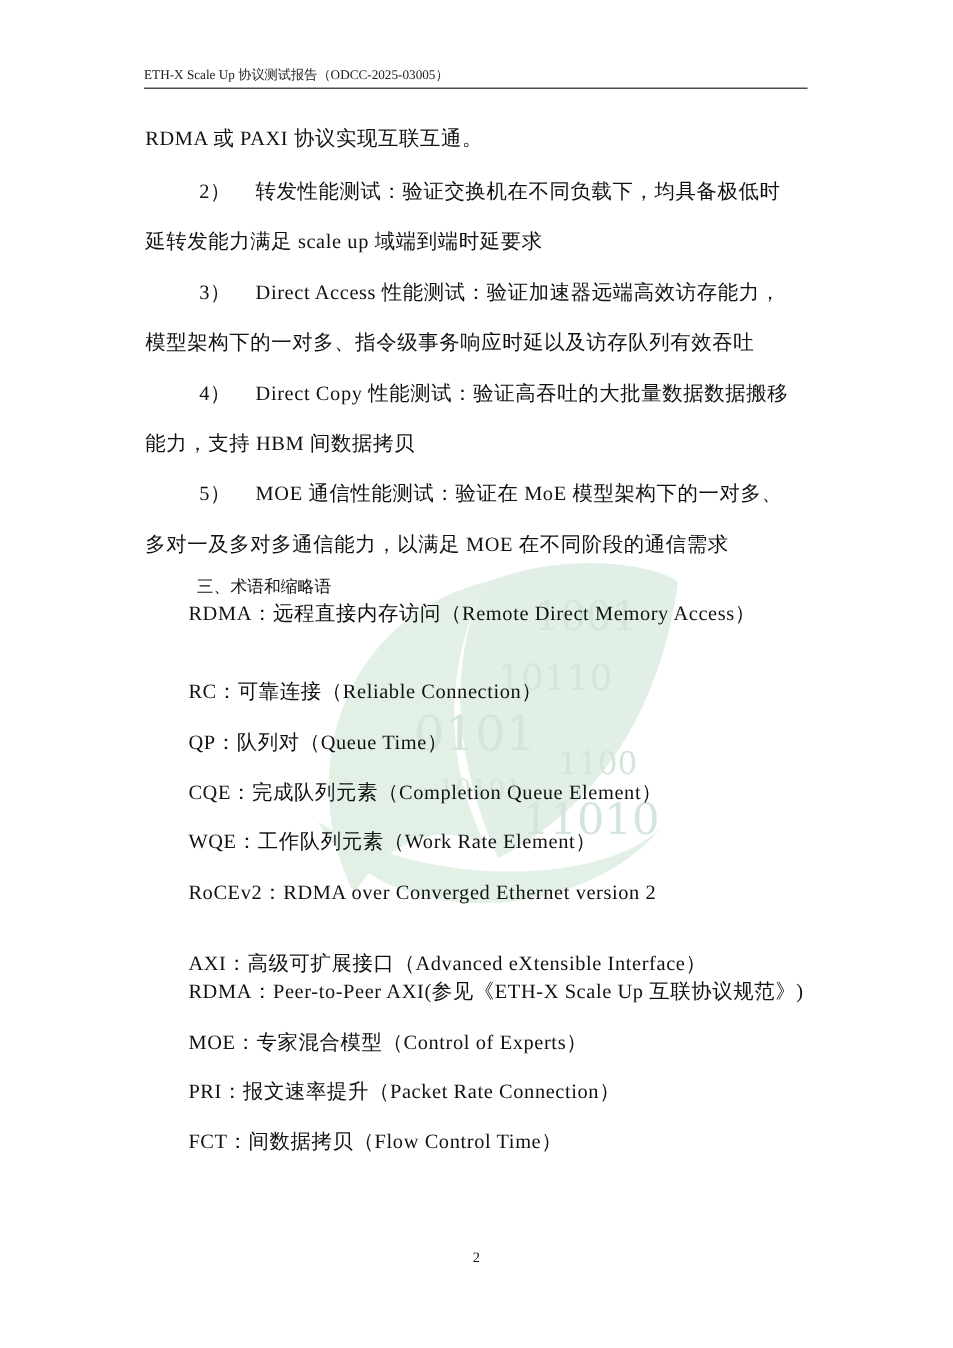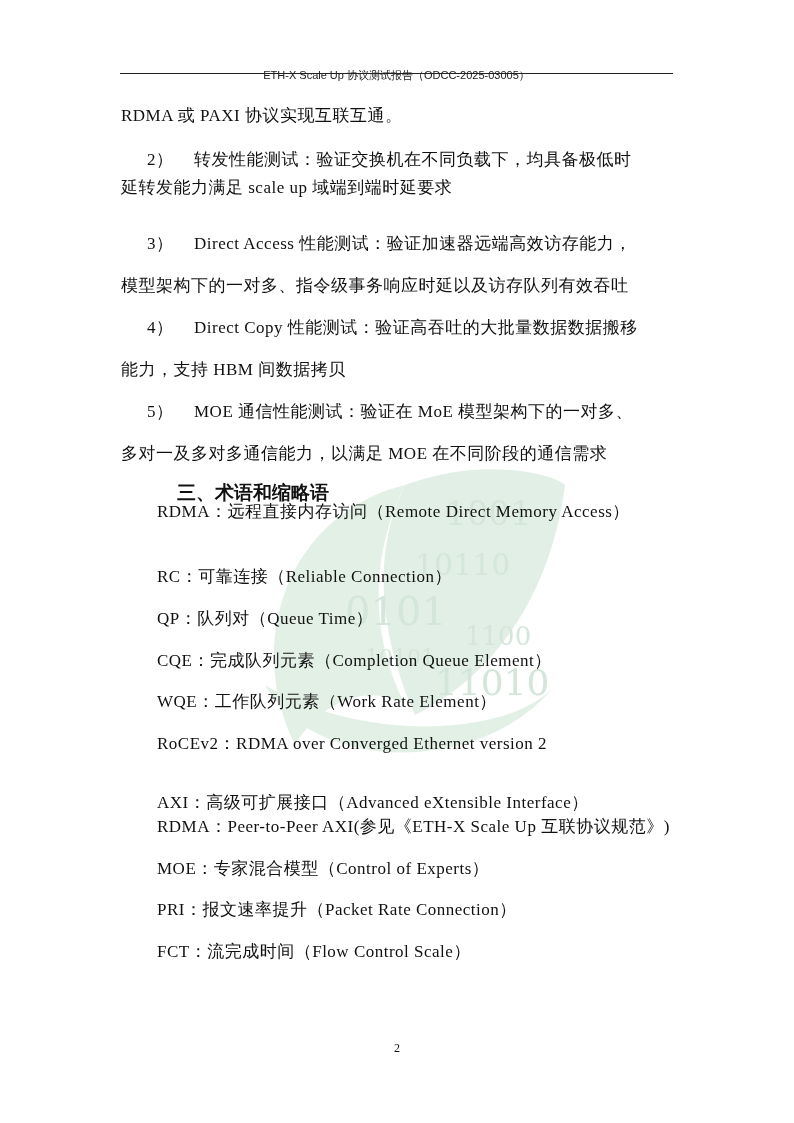--- a/index.html
+++ b/index.html
@@ -1,26 +1,26 @@
 <!DOCTYPE html>
 <html><head>
 <meta charset="utf-8">
 <style>
   html, body { margin:0; padding:0; background:#ffffff; }
   body { width:794px; height:1123px; position:relative; overflow:hidden;
          font-family:"Liberation Serif","DejaVu Serif",serif; color:#111; }
-  .header { position:absolute; left:120px; top:68px; width:553px; text-align:center;
-            font-family:Liberation Sans, sans-serif; font-size:11px; color:#222; }
+  .header { position:absolute; left:120px; top:55px; width:553px; text-align:left;
+            font-family:Liberation Serif, serif; font-size:11px; color:#222; }
   .header-rule { position:absolute; left:120px; top:73px; width:553px; height:0; border-top:1.2px solid #222; }
   .watermark { position:absolute; left:255px; top:445px; width:320px; height:320px; z-index:0; }
   .content { position:absolute; left:121px; top:102px; width:555px; z-index:1; font-size:17px; }
   .line { position:absolute; left:0; white-space:nowrap; letter-spacing:0.5px;font-family:Liberation Serif, serif; }
-  .indent { left:26px; }
+  .indent { left:45px; }
   .num { display:inline-block; width:47px; }
-  .heading { font-family:"DejaVu Sans","Liberation Sans",sans-serif; font-weight:bold; font-size:19px; left:56px; letter-spacing:0; }
+  .heading { font-family:"DejaVu Sans","Liberation Sans",sans-serif; font-weight:normal; font-size:14px; left:43px; letter-spacing:0; }
   .term { left:36px; }
   .pagenum { position:absolute; top:1041px; left:0; width:794px; text-align:center; font-size:12px; }
 </style>
 </head>
 <body>
 
 <div class="header">ETH-X Scale Up 协议测试报告（ODCC-2025-03005）</div>
 <div class="header-rule"></div>
 
 <svg class="watermark" viewBox="0 0 320 320">
@@ -36,21 +36,21 @@
     <text x="180" y="250" font-size="36">11010</text>
   </g>
 </svg>
 
 <div class="content">
   <div class="line" style="top:2px">RDMA 或 PAXI 协议实现互联互通。</div>
 
   <div class="line indent" style="top:46px">
     <span class="num">2）</span><span>转发性能测试：验证交换机在不同负载下，均具备极低时</span>
   </div>
-  <div class="line" style="top:74px">延转发能力满足 scale up 域端到端时延要求</div>
+  <div class="line" style="top:88px">延转发能力满足 scale up 域端到端时延要求</div>
 
   <div class="line indent" style="top:130px">
     <span class="num">3）</span><span>Direct Access 性能测试：验证加速器远端高效访存能力，</span>
   </div>
   <div class="line" style="top:172px">模型架构下的一对多、指令级事务响应时延以及访存队列有效吞吐</div>
 
   <div class="line indent" style="top:214px">
     <span class="num">4）</span><span>Direct Copy 性能测试：验证高吞吐的大批量数据数据搬移</span>
   </div>
   <div class="line" style="top:256px">能力，支持 HBM 间数据拷贝</div>
@@ -65,16 +65,16 @@
   <div class="line term" style="top:398px">RDMA：远程直接内存访问（Remote Direct Memory Access）</div>
   <div class="line term" style="top:463px">RC：可靠连接（Reliable Connection）</div>
   <div class="line term" style="top:505px">QP：队列对（Queue Time）</div>
   <div class="line term" style="top:547px">CQE：完成队列元素（Completion Queue Element）</div>
   <div class="line term" style="top:588px">WQE：工作队列元素（Work Rate Element）</div>
   <div class="line term" style="top:630px">RoCEv2：RDMA over Converged Ethernet version 2</div>
   <div class="line term" style="top:689px">AXI：高级可扩展接口（Advanced eXtensible Interface）</div>
   <div class="line term" style="top:713px">RDMA：Peer-to-Peer AXI(参见《ETH-X Scale Up 互联协议规范》)</div>
   <div class="line term" style="top:755px">MOE：专家混合模型（Control of Experts）</div>
   <div class="line term" style="top:796px">PRI：报文速率提升（Packet Rate Connection）</div>
-  <div class="line term" style="top:838px">FCT：流完成时间（Flow Control Scale）</div>
+  <div class="line term" style="top:838px">FCT：间数据拷贝（Flow Control Time）</div>
 </div>
 
 <div class="pagenum">2</div>
 
 </body></html>

